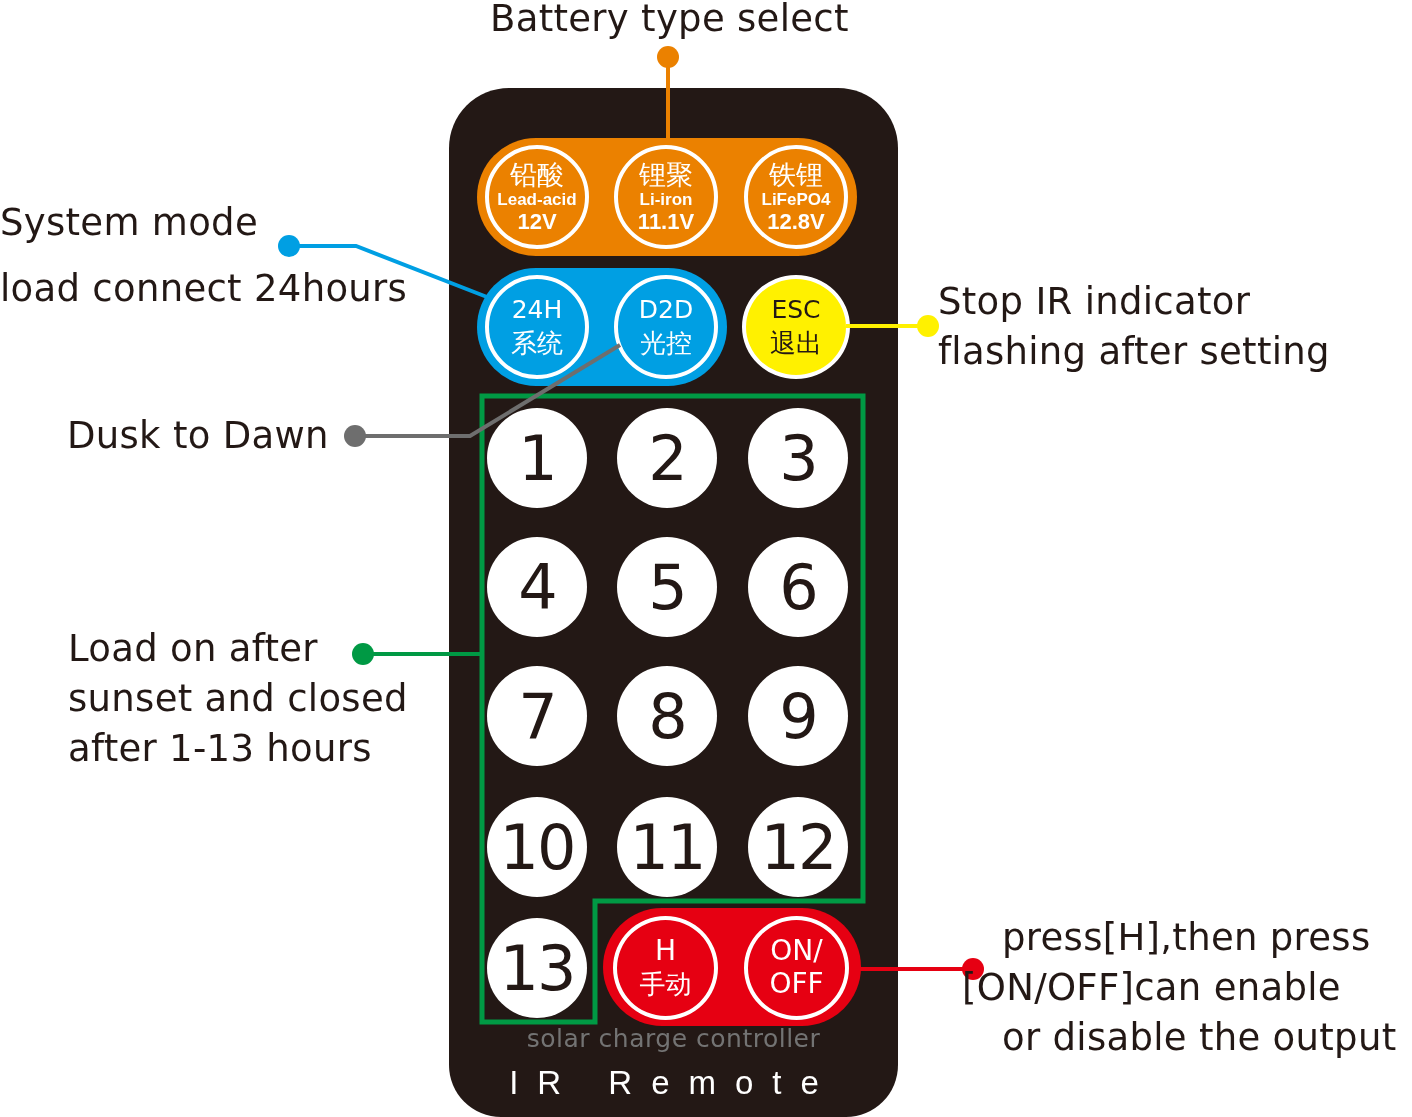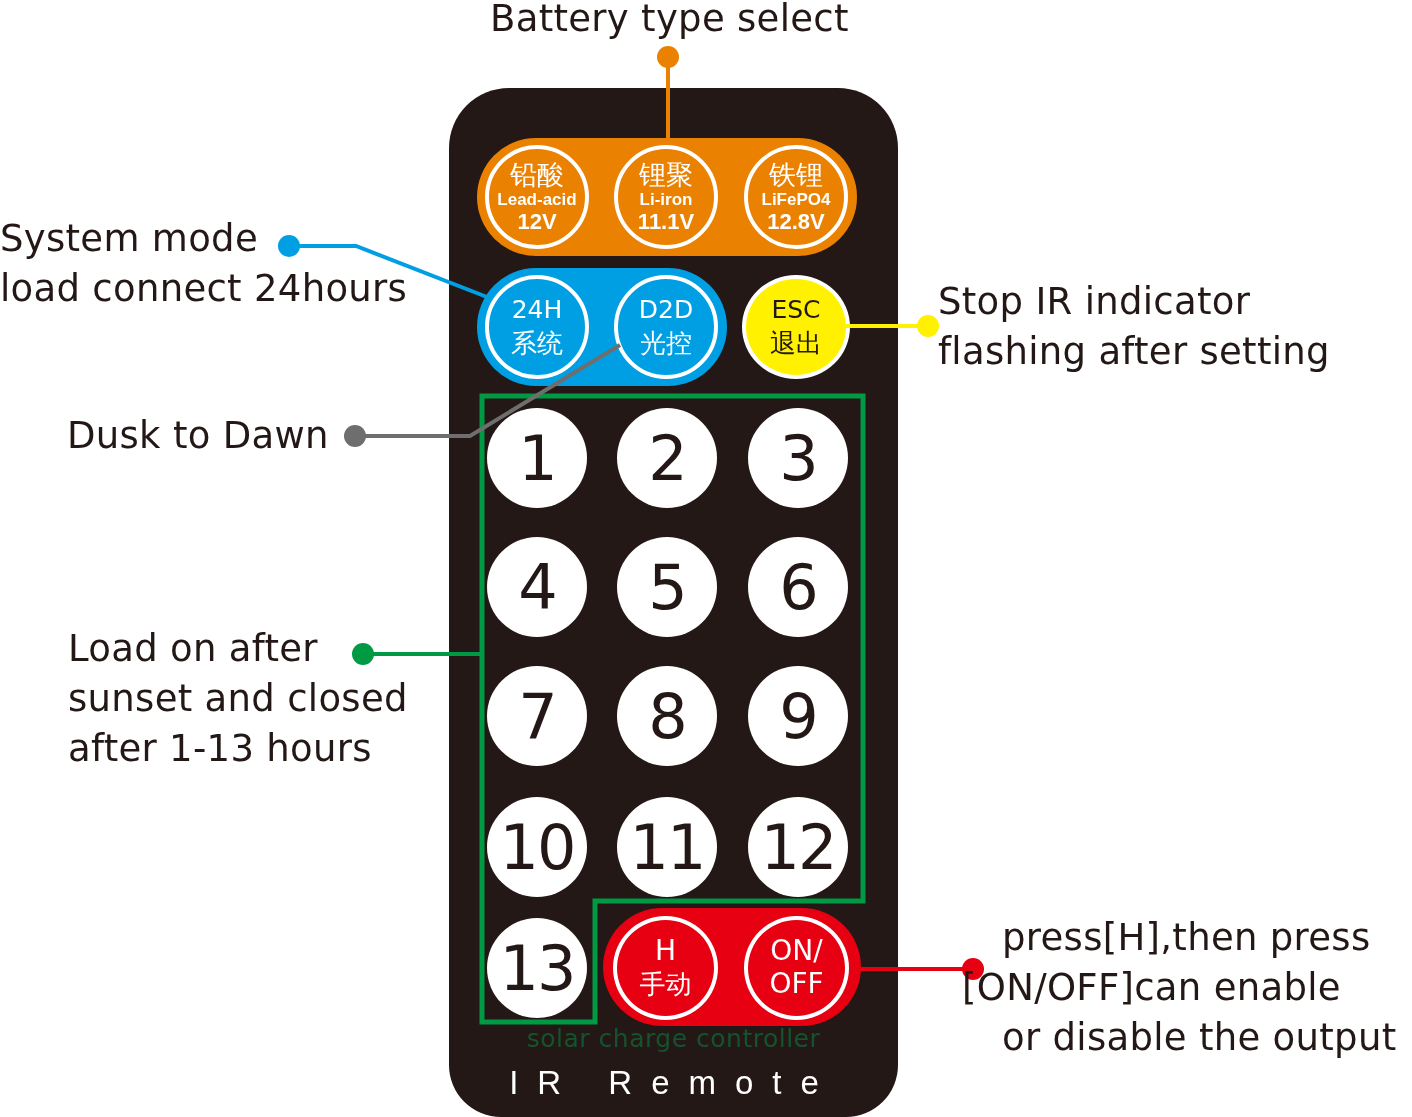--- a/index.html
+++ b/index.html
@@ -8,21 +8,21 @@
   .pill{position:absolute;border-radius:60px;}
   .btn{position:absolute;border-radius:50%;box-sizing:border-box;display:flex;flex-direction:column;align-items:center;justify-content:center;text-align:center;cursor:pointer;}
   .ringbtn{border:4px solid #fff;color:#fff;}
   .numbtn{background:#fff;color:#231815;font-size:62px;width:100px;height:100px;letter-spacing:-2px;}
   .bat .cn{font-size:27px;line-height:30px;}
   .bat .en{font-size:17px;font-weight:bold;line-height:20px;font-family:"Liberation Sans",sans-serif;}
   .bat .v{font-size:22px;font-weight:bold;line-height:24px;font-family:"Liberation Sans",sans-serif;}
   .mode .l1{font-size:25px;line-height:32px;}
   .mode .l2{font-size:26px;line-height:34px;}
   .label{position:absolute;font-size:37px;line-height:50px;color:#231815;white-space:nowrap;letter-spacing:0.3px;}
-  .footer1{position:absolute;left:449px;width:449px;top:1024px;text-align:center;color:#14532d;font-size:25px;letter-spacing:0.5px;}
+  .footer1{position:absolute;left:449px;width:449px;top:1024px;text-align:center;color:#737373;font-size:25px;letter-spacing:0.5px;}
   .footer2{position:absolute;left:449px;width:449px;top:1064px;text-align:center;color:#fff;font-size:33px;letter-spacing:19px;font-family:"Liberation Sans",sans-serif;}
   svg.lines{position:absolute;left:0;top:0;}
 </style>
 </head>
 <body>
 
 <div class="remote"></div>
 
 <div class="pill" style="left:477px;top:138px;width:380px;height:118px;background:#EB8100;"></div>
 <div class="btn ringbtn bat" style="left:485px;top:145px;width:104px;height:104px;">
@@ -103,21 +103,21 @@
 
   <line x1="846" y1="326" x2="928" y2="326" stroke="#FFF100" stroke-width="4"></line>
   <circle cx="928" cy="326" r="11" fill="#FFF100"></circle>
 
   <line x1="858" y1="969" x2="973" y2="969" stroke="#E60012" stroke-width="4"></line>
   <circle cx="973" cy="969" r="11" fill="#E60012"></circle>
 </svg>
 
 <div class="label" style="left:490px;top:-6px;">Battery type select</div>
 
-<div class="label" style="left:0px;top:214px;">System mode</div>
+<div class="label" style="left:0px;top:198px;">System mode</div>
 <div class="label" style="left:0px;top:264px;">load connect 24hours</div>
 
 <div class="label" style="left:67px;top:411px;">Dusk to Dawn</div>
 
 <div class="label" style="left:68px;top:624px;text-align:center;">Load on after</div>
 <div class="label" style="left:68px;top:674px;">sunset and closed</div>
 <div class="label" style="left:68px;top:724px;">after 1-13 hours</div>
 
 <div class="label" style="left:938px;top:277px;">Stop IR indicator</div>
 <div class="label" style="left:938px;top:327px;">flashing after setting</div>

